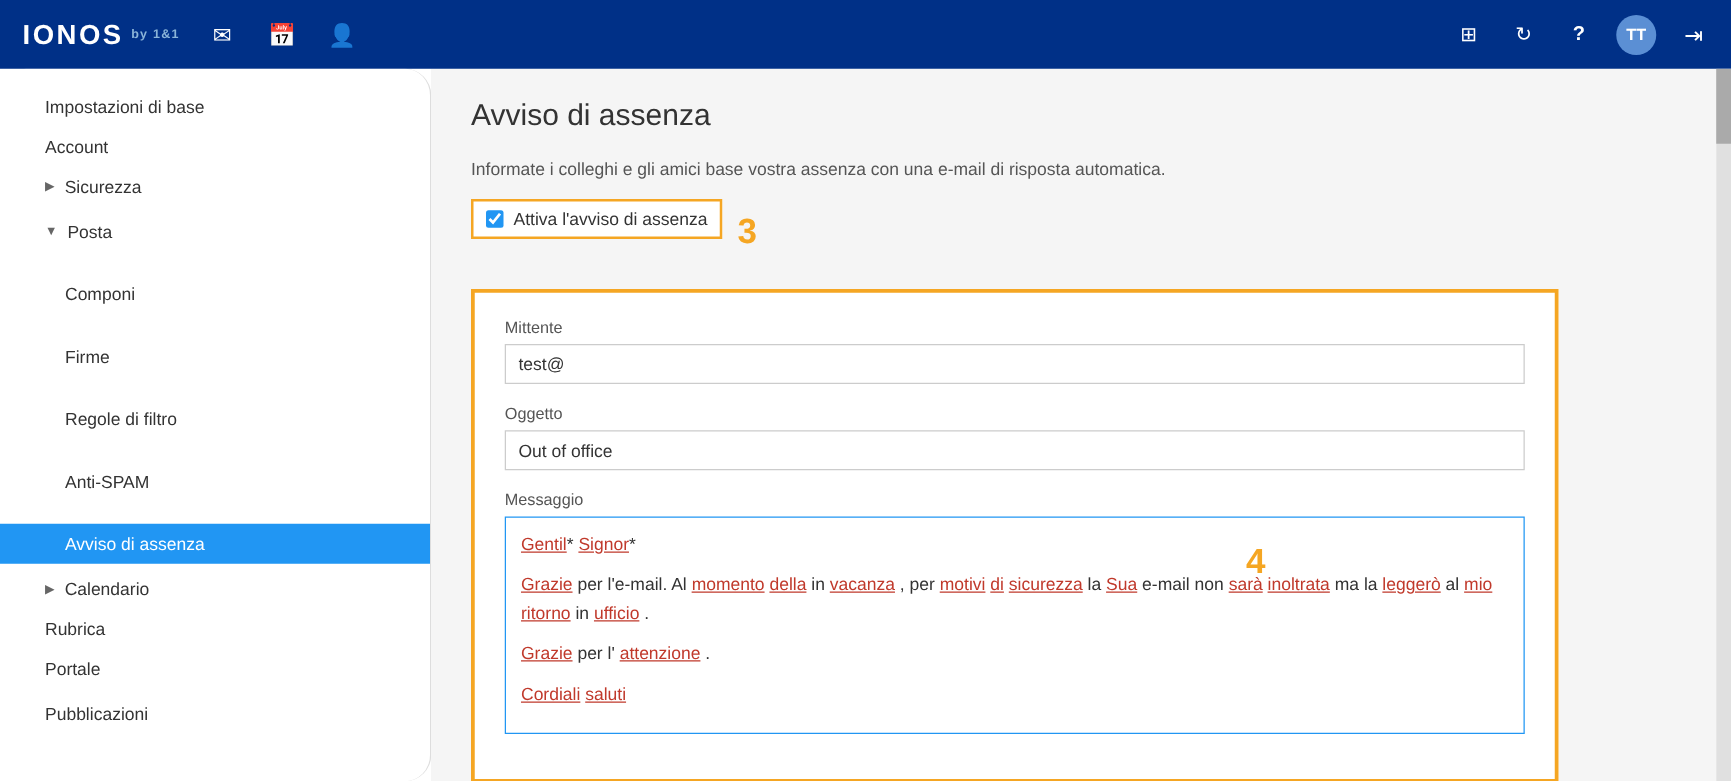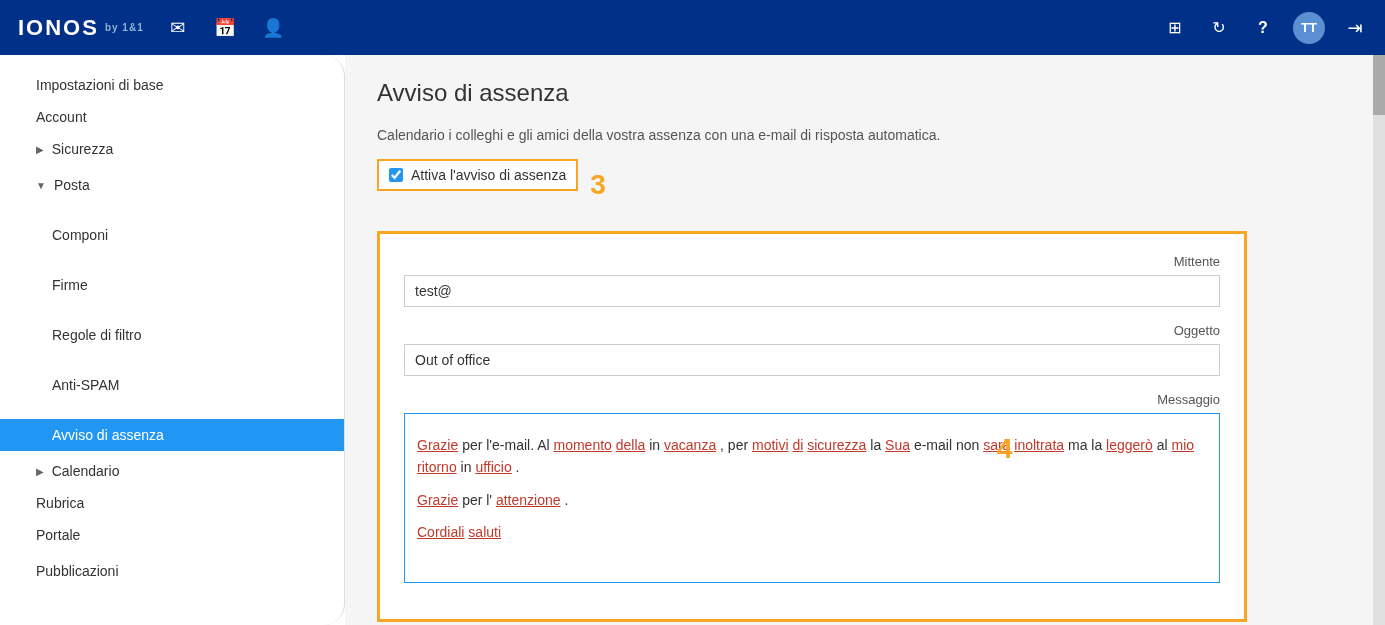--- a/index.html
+++ b/index.html
@@ -109,21 +109,20 @@
       background: white;
       padding: 20px 24px;
       max-width: 870px;
     }
     .form-group { margin-bottom: 16px; }
     .form-label {
       display: block;
       font-size: 13px;
       color: #555;
       margin-bottom: 6px;
-      text-align: right;
     }
     .form-input {
       width: 100%;
       border: 1px solid #ccc;
       padding: 7px 10px;
       font-size: 14px;
       color: #333;
       outline: none;
     }
     .form-textarea {
@@ -231,21 +230,21 @@
       <div style="height:4px;"></div>
 
       <div class="sidebar-item indent1">
         <span>Pubblicazioni</span>
       </div>
     </div>
   </aside>
 
   <main class="content">
     <h1 class="page-title">Avviso di assenza</h1>
-    <p class="description">Calendario i colleghi e gli amici della vostra assenza con una e-mail di risposta automatica.</p>
+    <p class="description">Informate i colleghi e gli amici base vostra assenza con una e-mail di risposta automatica.</p>
 
     <div class="inline-flex-row" style="margin-bottom: 20px; align-items: center;">
       <div class="checkbox-row">
         <input type="checkbox" checked="" id="activateCheck" style="">
         <label for="activateCheck" style="font-size:14px; cursor:pointer;">Attiva l'avviso di assenza</label>
       </div>
       <span class="annotation-3">3</span>
     </div>
 
     <div style="position: relative;">
@@ -259,20 +258,23 @@
         </div>
 
         <div class="form-group">
           <label class="form-label">Oggetto</label>
           <input type="text" class="form-input" value="Out of office" style="">
         </div>
 
         <div class="form-group">
           <label class="form-label">Messaggio</label>
           <div class="form-textarea" contenteditable="true" style="">
+            <div class="message-line">
+              <span class="message-link">Gentil</span><span>* </span><span class="message-link">Signor</span><span>*</span>
+            </div>
             <div class="message-line" style="margin-top:10px;">
               <span class="message-link">Grazie</span>
               <span> per l'e-mail. Al </span>
               <span class="message-link">momento</span>
               <span> </span>
               <span class="message-link">della</span>
               <span> in </span>
               <span class="message-link">vacanza</span>
               <span>, per </span>
               <span class="message-link">motivi</span>

